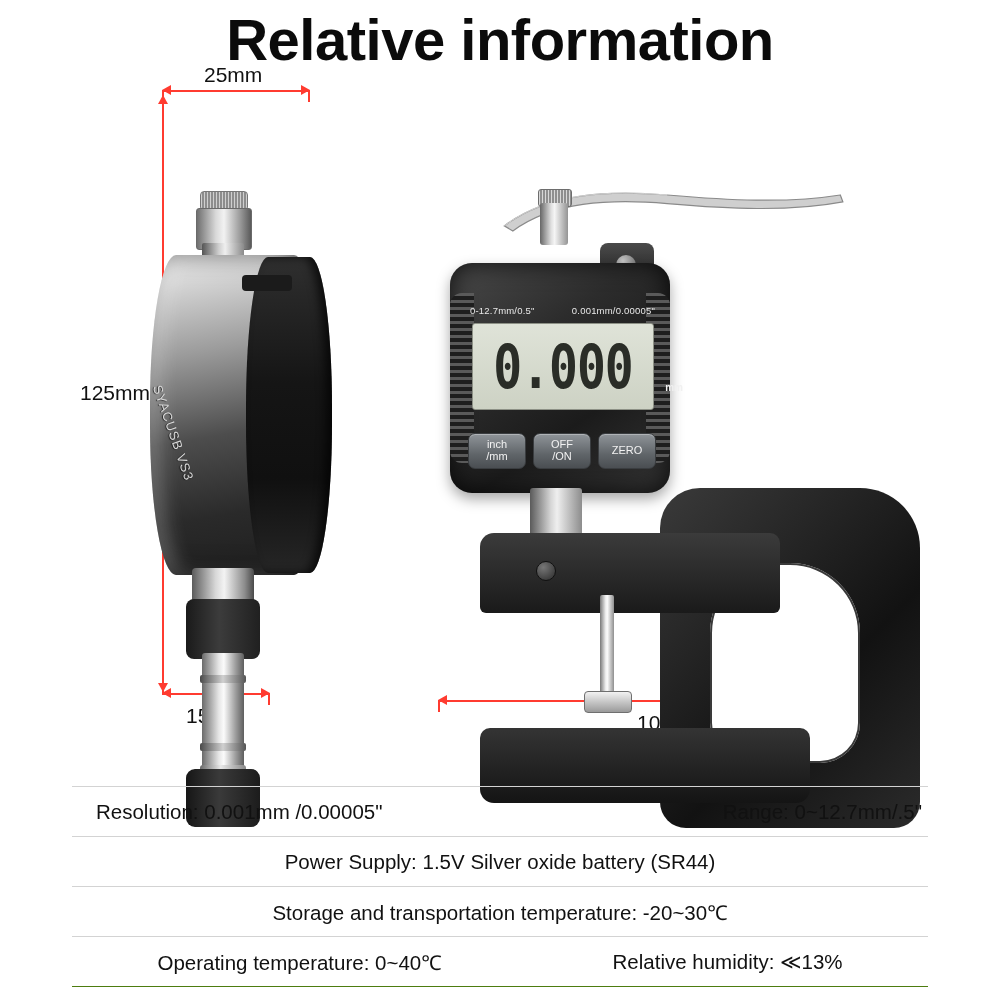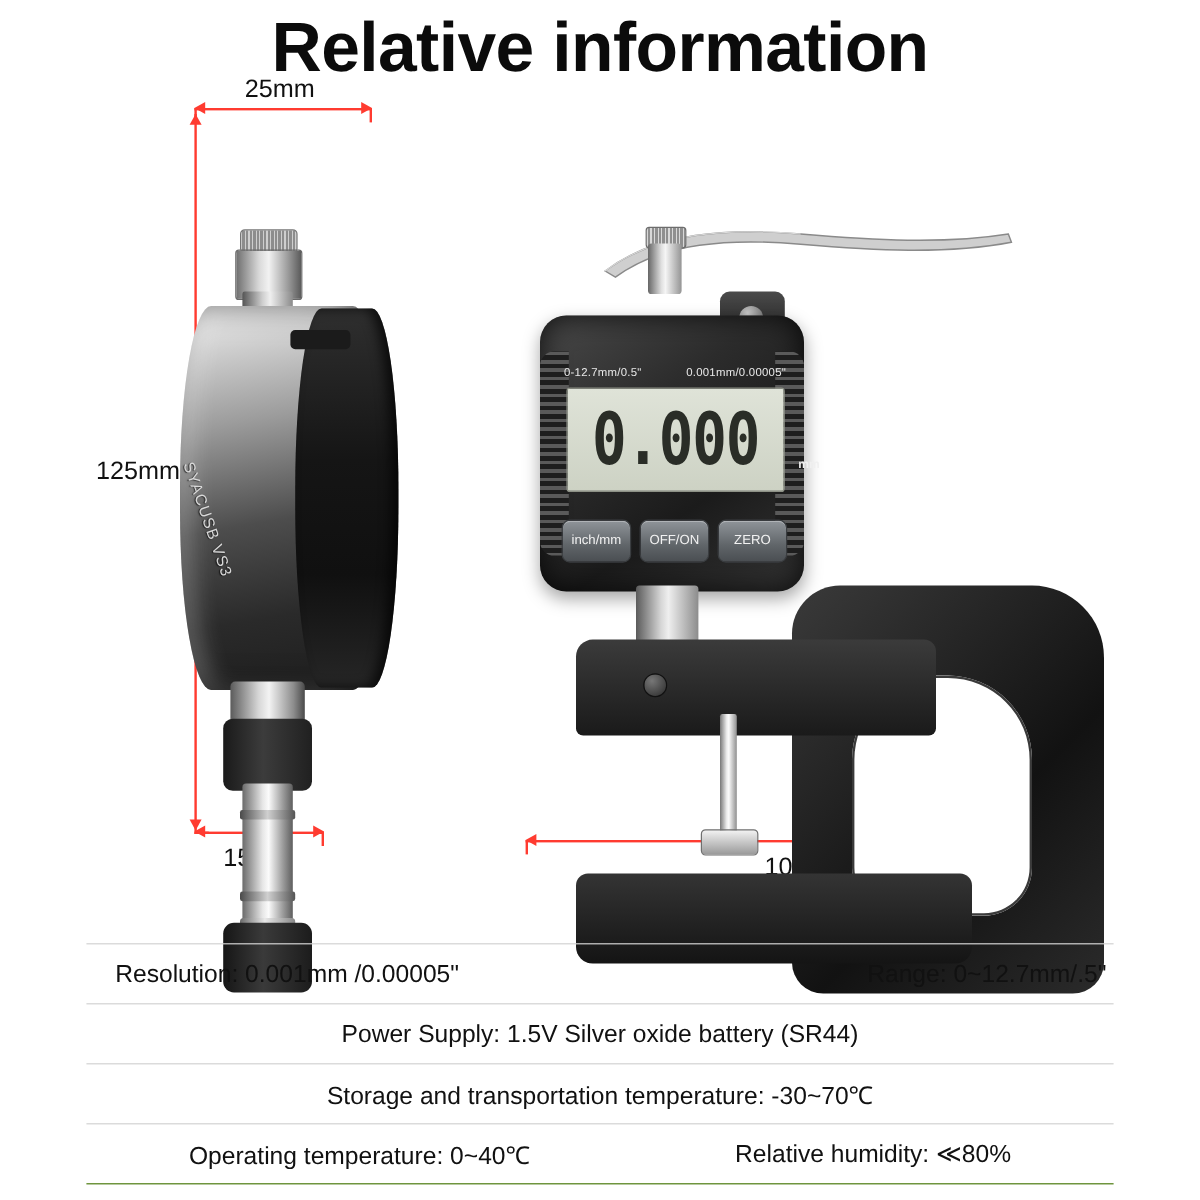--- a/index.html
+++ b/index.html
@@ -217,21 +217,21 @@
     display: flex; justify-content: space-between;
   }
   .rg-btn {
     width: 56px; height: 34px;
     border-radius: 7px;
     background: linear-gradient(180deg,#8f9499,#606569 60%,#4a4e52);
     border: 1px solid #3a3d40;
     color: #f2f2f2;
     font-size: 11px;
     line-height: 1.05;
-    display: flex; flex-direction: row;
+    display: flex; flex-direction: column;
     align-items: center; justify-content: center;
     box-shadow: inset 0 1px 0 rgba(255,255,255,.3);
   }
   .rg-neck {
     position: absolute; left: 110px; top: 305px; width: 52px; height: 52px;
     background: linear-gradient(90deg,#5a5a5a,#d6d6d6 40%,#efefef 52%,#8c8c8c);
     border-radius: 3px;
   }
   .rg-frame {
     position: absolute; left: 60px; top: 350px; width: 420px; height: 270px;
@@ -414,19 +414,19 @@
 
 <div class="specs">
   <div class="spec-row split">
     <span class="left-cell">Resolution: 0.001mm /0.00005"</span>
     <span class="right-cell">Range: 0~12.7mm/.5"</span>
   </div>
   <div class="spec-row center">
     <span class="mid-cell">Power Supply: 1.5V Silver oxide battery (SR44)</span>
   </div>
   <div class="spec-row center">
-    <span class="mid-cell">Storage and transportation temperature: -30~70℃</span>
+    <span class="mid-cell">Storage and transportation temperature: -20~30℃</span>
   </div>
   <div class="spec-row two">
     <span>Operating temperature: 0~40℃</span>
-    <span>Relative humidity: ≪80%</span>
+    <span>Relative humidity: ≪13%</span>
   </div>
 </div>
 
 </body></html>

